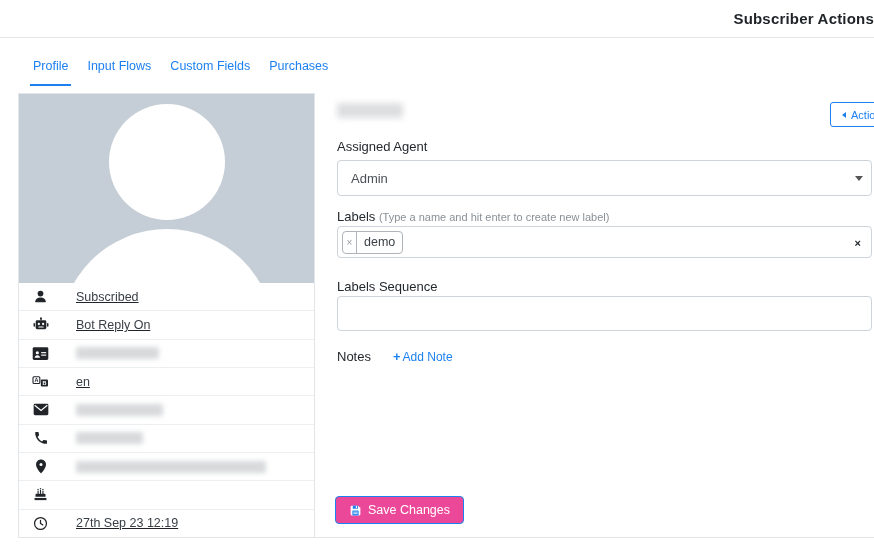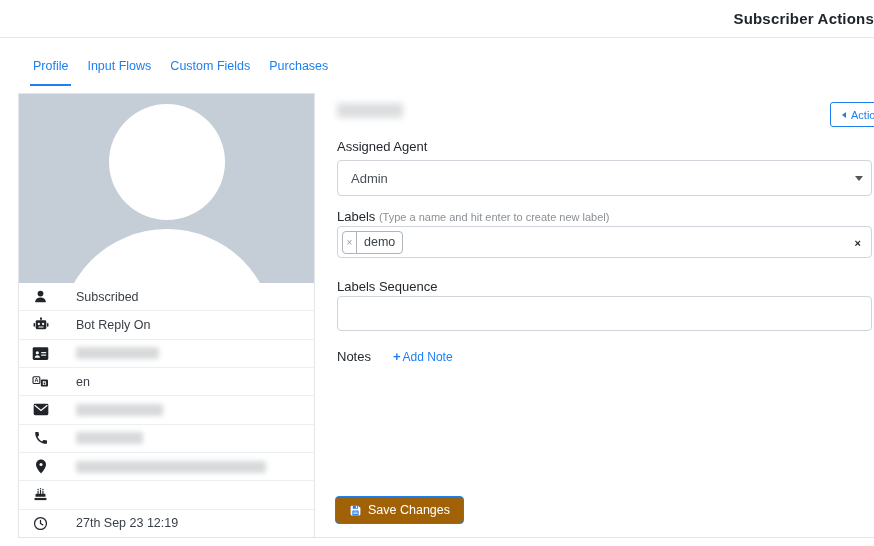--- a/index.html
+++ b/index.html
@@ -13,21 +13,21 @@
   .hdr-title{font-size:15px;font-weight:600;color:#1f2429;letter-spacing:.2px;}
 
   
   .tabs{position:absolute;left:0;top:39px;width:874px;height:47px;display:flex;align-items:flex-end;
         padding-left:30px;gap:13px;}
   .tab{color:#1d80f0;font-size:12.5px;padding:0 3px 11px 3px;cursor:pointer;border-bottom:2px solid transparent;}
   .tab.active{border-bottom:2px solid #1d80f0;}
 
   
   .lpanel{position:absolute;left:18px;top:93px;width:297px;height:445px;border:1px solid #e2e6e9;
-          background:#fff;display:flex;flex-direction:column;}
+          background:#fff;display:flex;flex-direction:column;text-decoration:underline;}
   .avatar{height:189px;background:#c5ced6;position:relative;overflow:hidden;flex:none;}
   .avatar .head{position:absolute;left:50%;top:10px;transform:translateX(-50%);
                 width:116px;height:116px;border-radius:50%;background:#fff;}
   .avatar .shoulders{position:absolute;left:50%;top:135px;transform:translateX(-50%);
                 width:214px;height:120px;background:#fff;border-radius:107px 107px 0 0;}
   .rows{flex:1;display:flex;flex-direction:column;}
   .row{flex:1;display:flex;align-items:center;padding-left:13px;border-top:1px solid #eceff1;}
   .row .ric{width:17px;height:17px;flex:none;display:flex;align-items:center;justify-content:center;}
   .row .rtx{margin-left:27px;font-size:12.5px;color:#3a4047;}
   .redact{display:inline-block;height:12px;border-radius:2px;background:#d7d9db;filter:blur(2.5px);margin-left:27px;}
@@ -57,21 +57,21 @@
   .clear-x{position:absolute;right:10px;top:8px;font-size:11px;font-weight:700;color:#212529;cursor:pointer;line-height:16px;}
   .txtinput{position:absolute;left:7px;top:203px;width:535px;height:35px;border:1px solid #ced4da;border-radius:4px;
             background:#fff;padding:0 12px;font-size:13px;color:#495057;outline:none;
             font-family:"Liberation Sans","DejaVu Sans",sans-serif;}
   .notes-row{position:absolute;left:7px;top:256px;display:flex;align-items:center;font-size:13px;color:#24292e;gap:13px;}
   .addnote{display:flex;align-items:center;margin-left:9px;color:#1d80f0;font-size:12px;cursor:pointer;gap:2px;}
   .plus{font-weight:700;font-size:13px;}
   .optin-row{position:absolute;left:7px;top:285px;font-size:13px;color:#24292e;}
   .optin-val{color:#2ed573;margin-left:4px;}
   .save-btn{position:absolute;left:5px;top:403px;height:28px;display:flex;align-items:center;gap:6px;
-            padding:0 13px;background:#a16207;border:1px solid #1d80f0;border-radius:4px;color:#fff;
+            padding:0 13px;background:#ec4899;border:1px solid #1d80f0;border-radius:4px;color:#fff;
             font-size:12.5px;cursor:pointer;}
   .bottom-line{position:absolute;left:18px;top:537px;width:856px;border-top:1px solid #e2e6e9;}
   svg{display:block;}
 </style>
 </head>
 <body>
 
 <div id="app">
 
   <div class="hdr">

